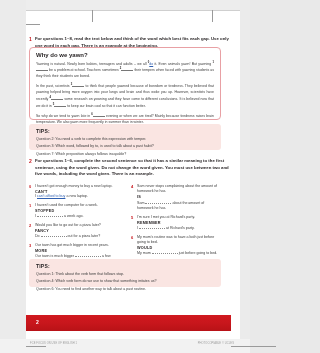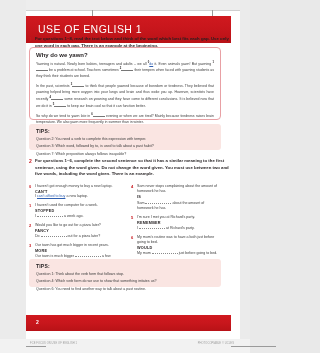--- a/index.html
+++ b/index.html
@@ -115,23 +115,20 @@
 
   <div class="sheet">
     <div class="crop-top"></div>
     <div class="cmark cm-tl-v"></div>
     <div class="cmark cm-tr-v"></div>
     <div class="cmark cm-l-h"></div>
     <div class="cmark cm-bl-h"></div>
     <div class="cmark cm-br-h"></div>
   </div>
 
-  <div class="header">
-    <div class="header-title">USE OF ENGLISH 1</div>
-  </div>
 
   <div class="ex" style="left:29px;top:36px;width:200px;">
     <span class="ex-num">1</span>
     <div class="ex-rubric">For questions 1–8, read the text below and think of the word which best fits each gap. Use only one word in each gap. There is an example at the beginning.</div>
   </div>
 
   <div class="textbox">
     <div class="tb-title">Why do we yawn?</div>
     <div id="passage-body">
         <p class="tb-p"><span>Yawning is natural. Newly born babies, teenagers and adults – we all </span><sup class="gapno">0</sup><span class="gapans">do</span><span> it. Even animals yawn! But yawning </span><sup class="gapno">1</sup><span class="gapline"></span><span> be a problem at school. Teachers sometimes </span><sup class="gapno">2</sup><span class="gapline"></span><span> their tempers when faced with yawning students as they think their students are bored.</span></p>

